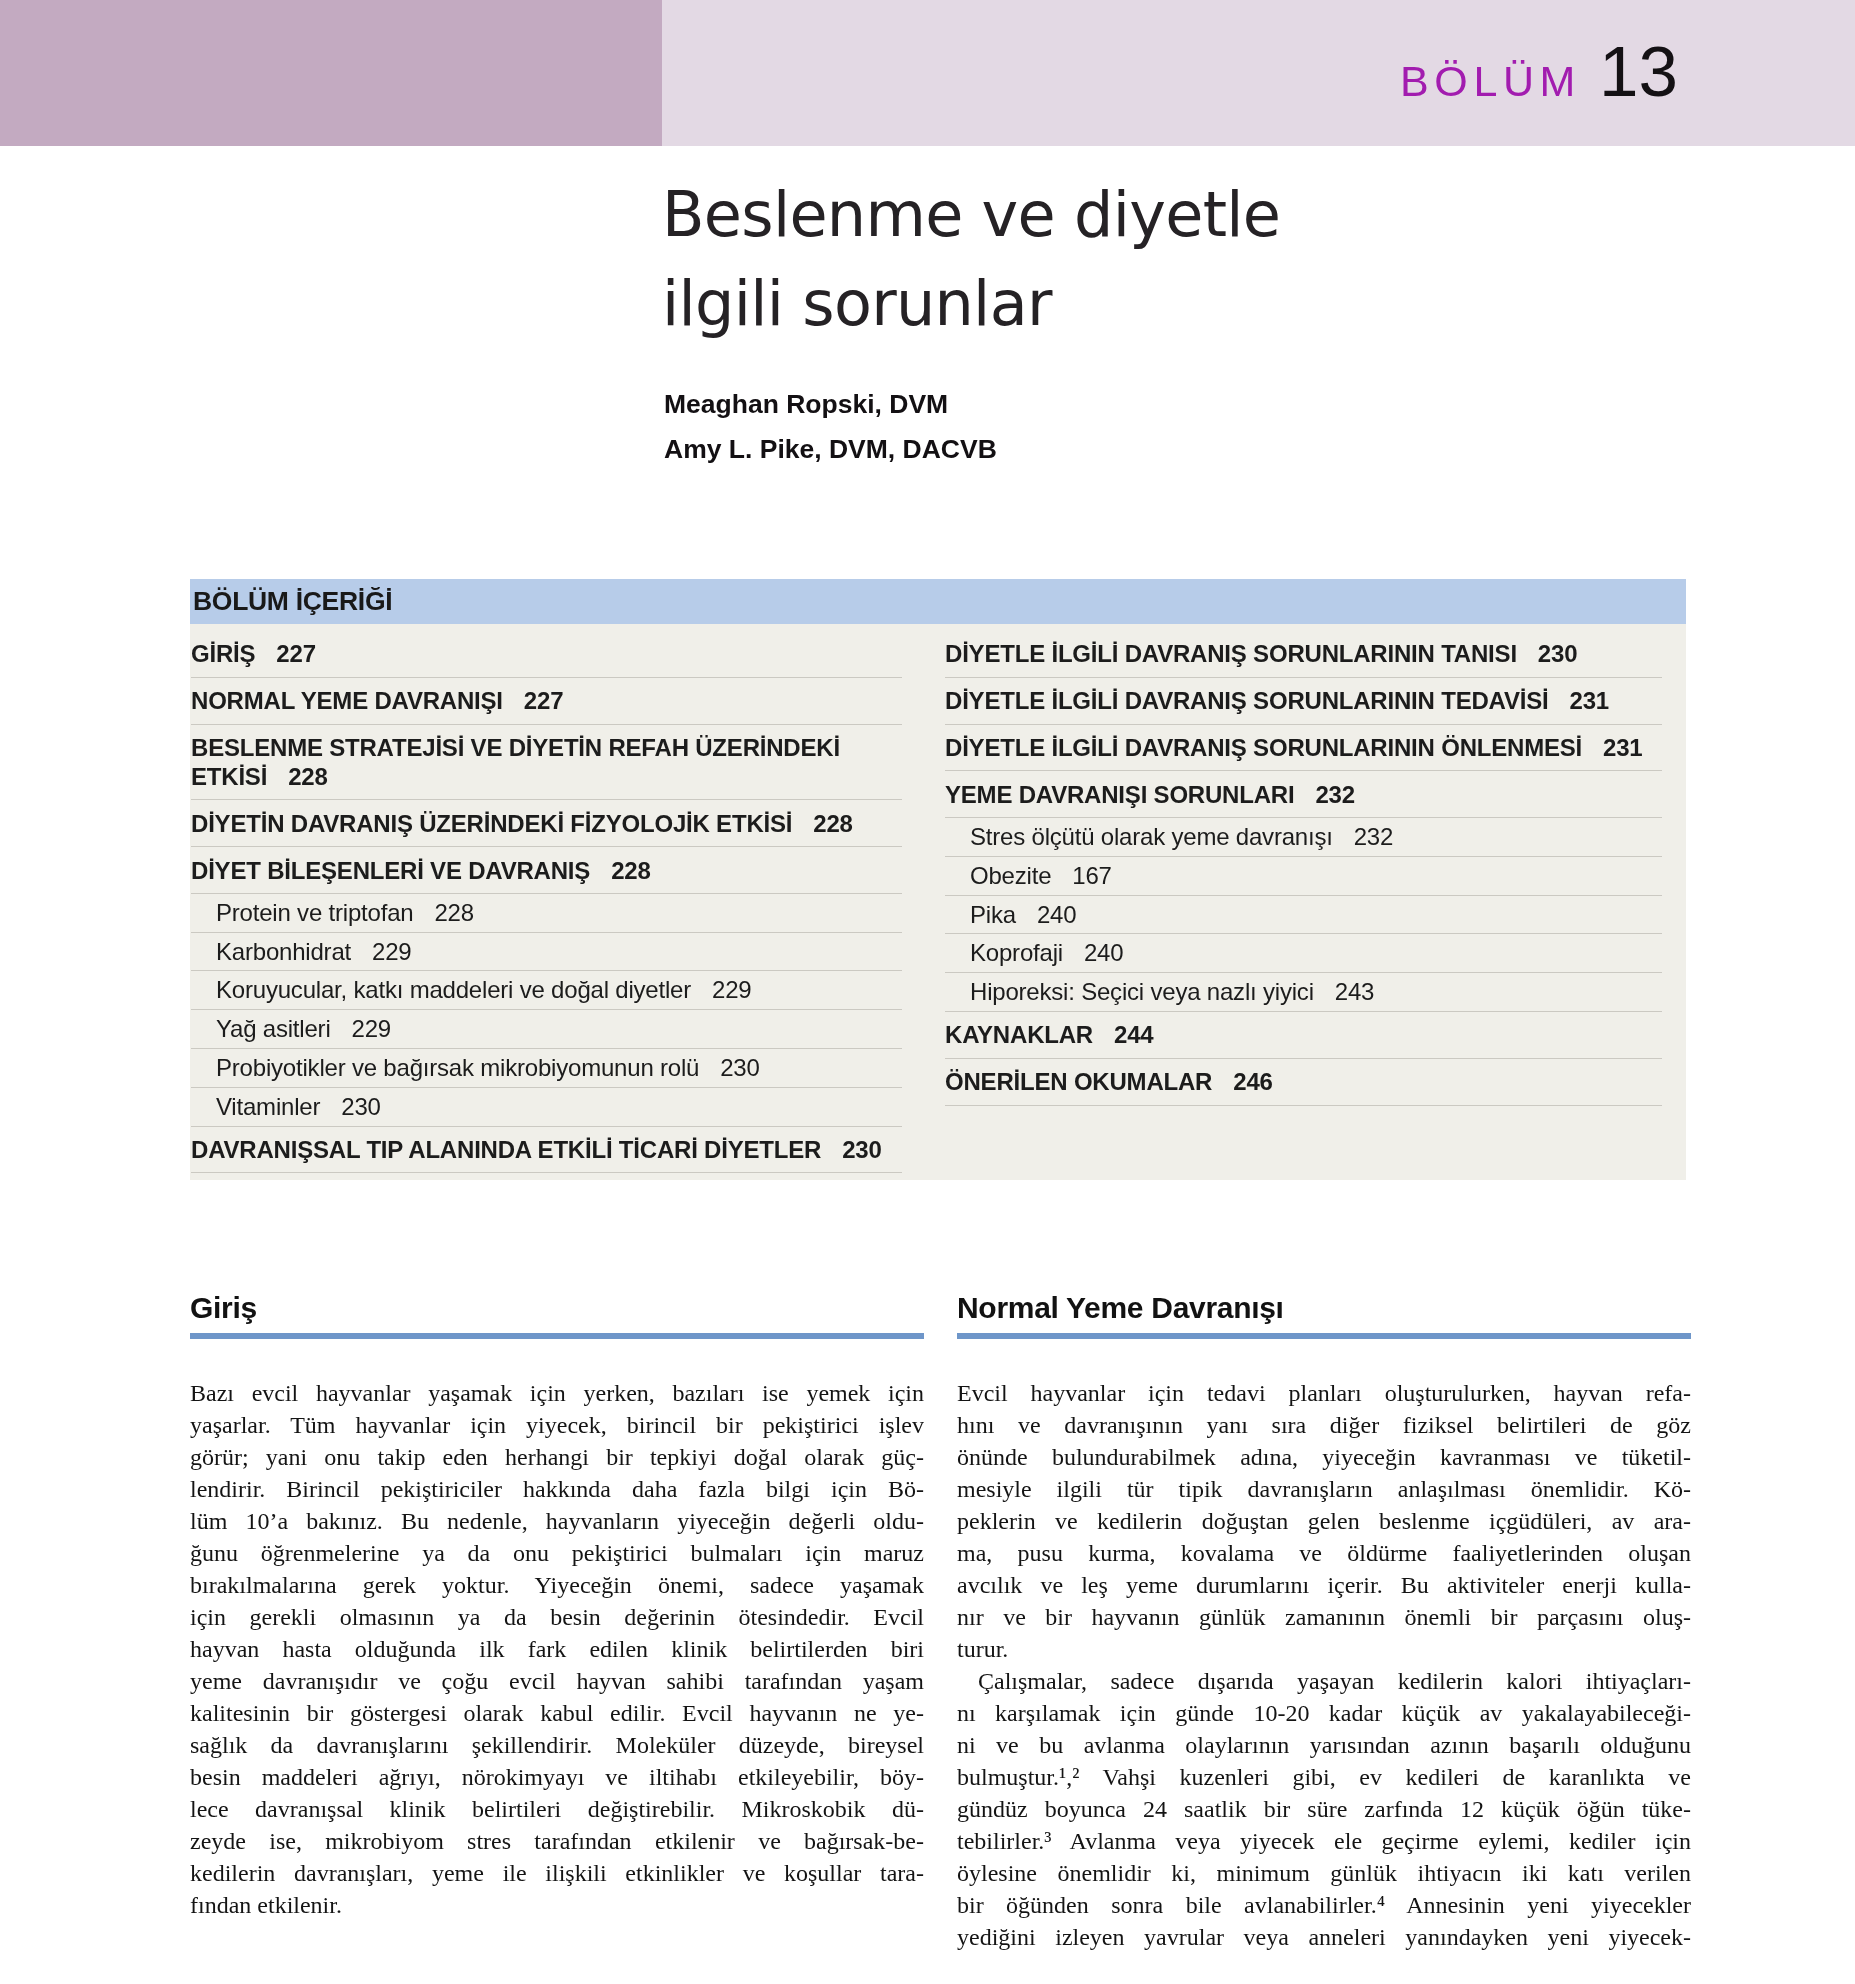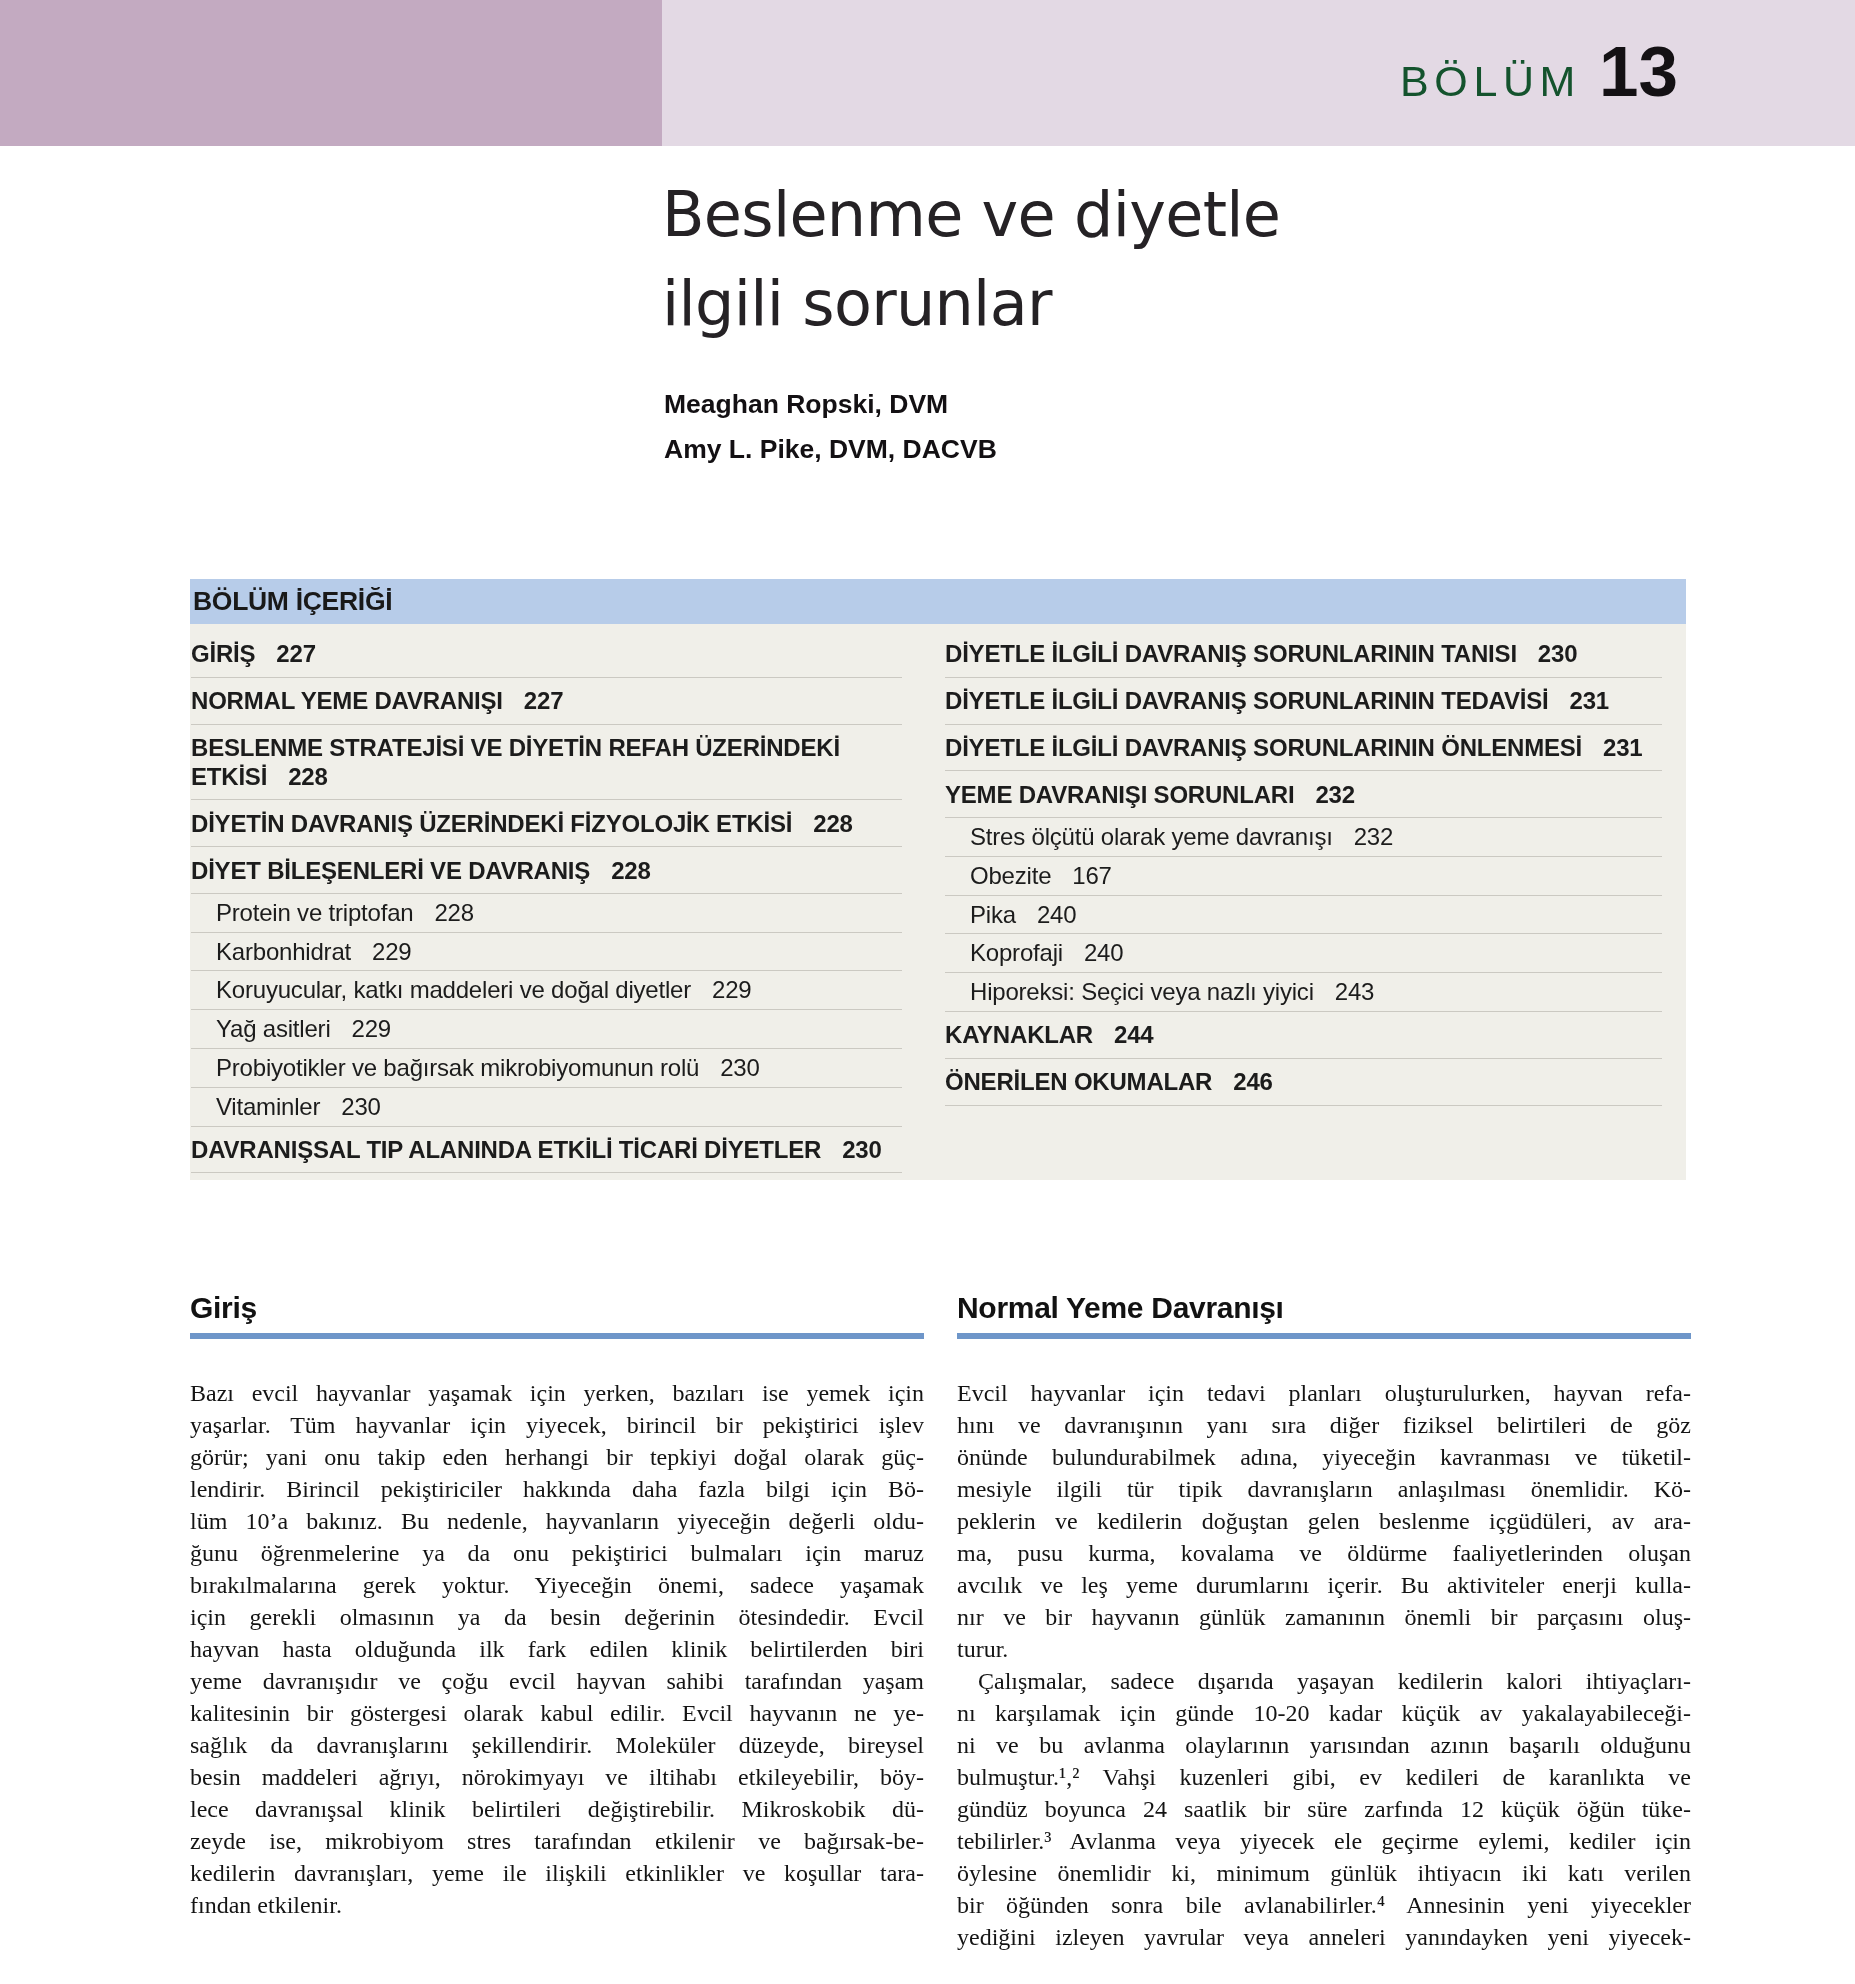--- a/index.html
+++ b/index.html
@@ -3,22 +3,22 @@
 <meta charset="utf-8">
 <style>
   html,body{margin:0;padding:0;background:#ffffff;}
   .page{position:relative;width:1855px;height:1985px;background:#ffffff;overflow:hidden;
         font-family:"Liberation Sans",sans-serif;color:#1c1c1c;}
 
   
   .band{position:absolute;left:0;top:0;width:1855px;height:146px;background:#e3d9e4;}
   .band-dark{position:absolute;left:0;top:0;width:662px;height:146px;background:#c3aac1;}
   .chapter-tag{position:absolute;top:31px;right:177px;display:flex;align-items:baseline;gap:18px;}
-  .chapter-word{font-size:43px;font-weight:400;letter-spacing:5.6px;color:#14532d;}
-  .chapter-num{font-size:71px;font-weight:700;color:#141114;letter-spacing:0;}
+  .chapter-word{font-size:43px;font-weight:400;letter-spacing:5.6px;color:#a21caf;}
+  .chapter-num{font-size:71px;font-weight:400;color:#141114;letter-spacing:0;}
 
   
   .title{position:absolute;left:662px;top:170px;font-family:"DejaVu Sans",sans-serif;
          font-size:62px;line-height:89px;font-weight:400;letter-spacing:-0.7px;color:#252225;}
   .authors{position:absolute;left:664px;top:382px;}
   .author{font-size:26.5px;line-height:45px;font-weight:700;color:#131013;}
 
   
   .toc{position:absolute;left:190px;top:579px;width:1496px;height:601px;background:#f0efe9;}
   .toc-header{height:45px;background:#b7cce9;display:flex;align-items:center;padding-left:3px;

